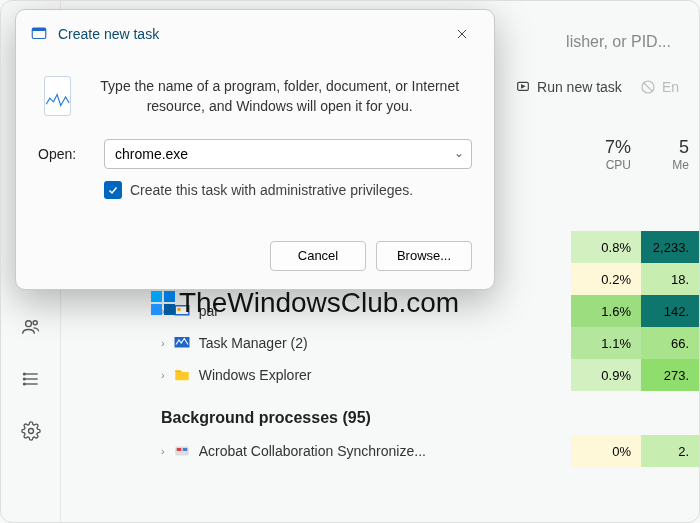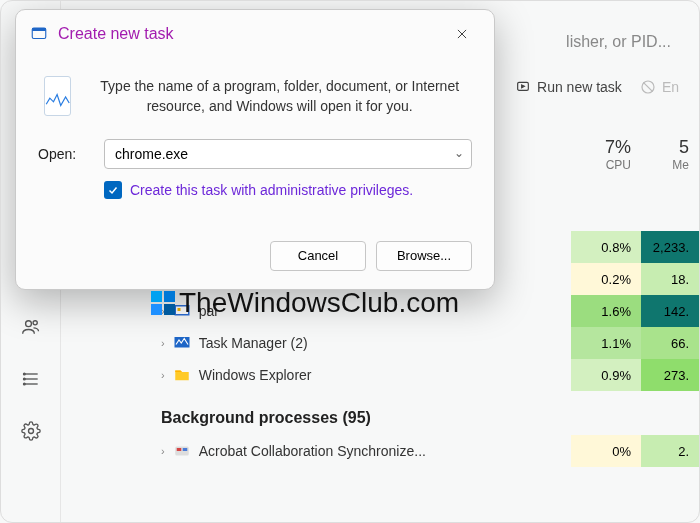--- a/index.html
+++ b/index.html
@@ -30,33 +30,33 @@
   .heat-3{ background:#9bdd7f;}
   .heat-m0{ background:#c7edb1;}
   .heat-m1{ background:#a9e38c;}
   .heat-m2{ background:#0f766e;}
   .heat-m4{ background:#8fdd6c;}
   .tm-section{ padding:18px 0 8px 40px; font-size:16px; font-weight:600; color:#222;}
   .leaf{ position:absolute; top:240px; left:532px; color:#3a9a3a;}
   
   
   .dlg { position:absolute; top:8px; left:14px; width:480px; background:#fbfbfb; border:1px solid #c9c9c9; border-radius:10px; box-shadow: 0 12px 38px rgba(0,0,0,.28);}
-  .dlg-title{ display:flex; align-items:center; gap:10px; padding:10px 14px; font-size:16px; color:#a21caf;}
+  .dlg-title{ display:flex; align-items:center; gap:10px; padding:10px 14px; font-size:14px; color:#0c4a6e;}
   .dlg-title .spacer{flex:1;}
   .dlg-close{ width:36px; height:28px; display:flex; align-items:center; justify-content:center; cursor:pointer; border-radius:4px;}
   .dlg-body{ padding: 8px 22px 6px 22px;}
   .dlg-intro{ display:flex; gap:18px; align-items:flex-start; padding:10px 2px 18px 6px;text-align:center;}
   .dlg-intro .runicon{ width:44px; height:40px; border:1px solid #c7d6e6; border-radius:3px; background:#fff; display:flex; align-items:flex-end; justify-content:center; overflow:hidden;}
   .dlg-intro p{ font-size:14px; color:#333; line-height:1.45;}
   .dlg-openrow{ display:flex; align-items:center; gap:14px; padding:4px 0 10px 0;}
   .dlg-openrow label{ font-size:14px; color:#222; width:52px;}
   .combo{ flex:1; position:relative;}
   .combo input{ width:100%; height:30px; border:1px solid #bfbfbf; border-radius:4px; padding:0 30px 0 10px; font-size:14px; background:#fff;}
   .combo .caret{ position:absolute; right:8px; top:7px; color:#666; pointer-events:none; font-size:12px;}
-  .dlg-check{ display:flex; align-items:center; gap:8px; padding:2px 0 10px 66px; font-size:14px; color:#6d28d9;}
+  .dlg-check{ display:flex; align-items:center; gap:8px; padding:2px 0 10px 66px; font-size:14px; color:#404040;}
   .chk{ width:18px; height:18px; background:#0067c0; border-radius:3px; display:flex; align-items:center; justify-content:center; color:#fff; font-size:13px; cursor:pointer;}
   .dlg-buttons{ display:flex; justify-content:flex-end; gap:10px; padding:26px 22px 18px 22px;}
   .btn{ min-width:96px; height:30px; border:1px solid #c6c6c6; background:#fdfdfd; border-radius:4px; font-size:13px; cursor:pointer;}
   .btn.primary{ border:1px solid #0067c0; box-shadow: inset 0 0 0 1px #0067c0;}
   
   
   .wm{ position:absolute; left:150px; top:286px; display:flex; align-items:center; gap:4px; font-size:28px; font-weight:400; color:#111; pointer-events:none;}
   .wm .sq{ width:24px; height:24px; position:relative;}
   .wm .sq::before,.wm .sq::after{content:"";position:absolute;width:11px;height:11px;}
   .wm .sq::before{top:0;left:0;background:#00a1f1;}

